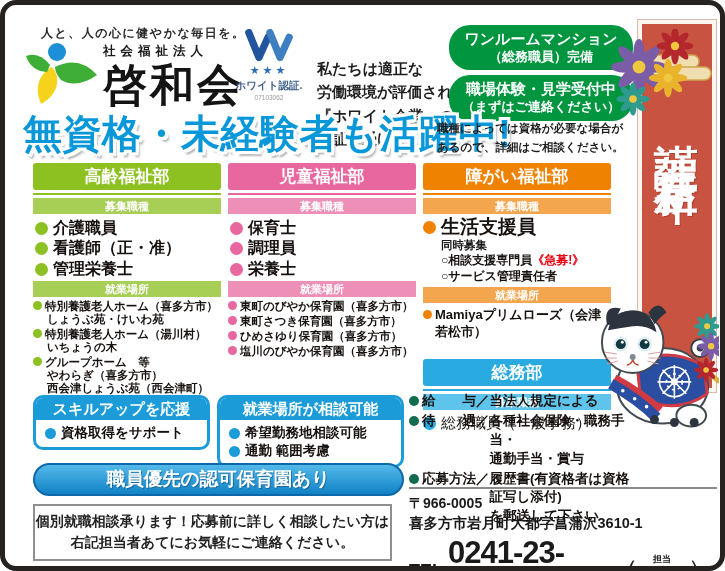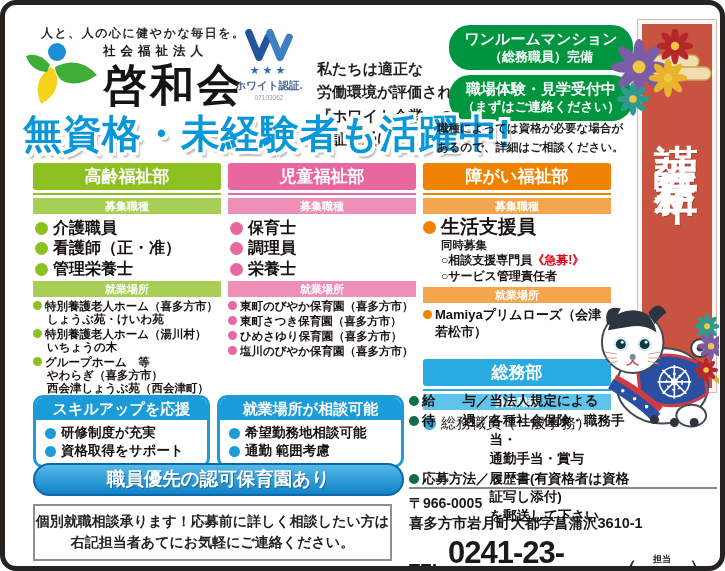--- a/index.html
+++ b/index.html
@@ -255,24 +255,20 @@
       <div class="gm-job">
           <span class="dot"></span>
           <span>総務職員（一般事務）</span>
         </div>
     </div>
   </section>
 
   <div class="feature" id="feat1">
     <div class="fhead">スキルアップを応援</div>
     <ul>
-      <li>
-          <span class="dot"></span>
-          <span>研修制度が充実</span>
-        </li>
       <li>
           <span class="dot"></span>
           <span>資格取得をサポート</span>
         </li>
     </ul>
   </div>
   <div class="feature" id="feat2">
     <div class="fhead">就業場所が相談可能</div>
     <ul>
       <li>

